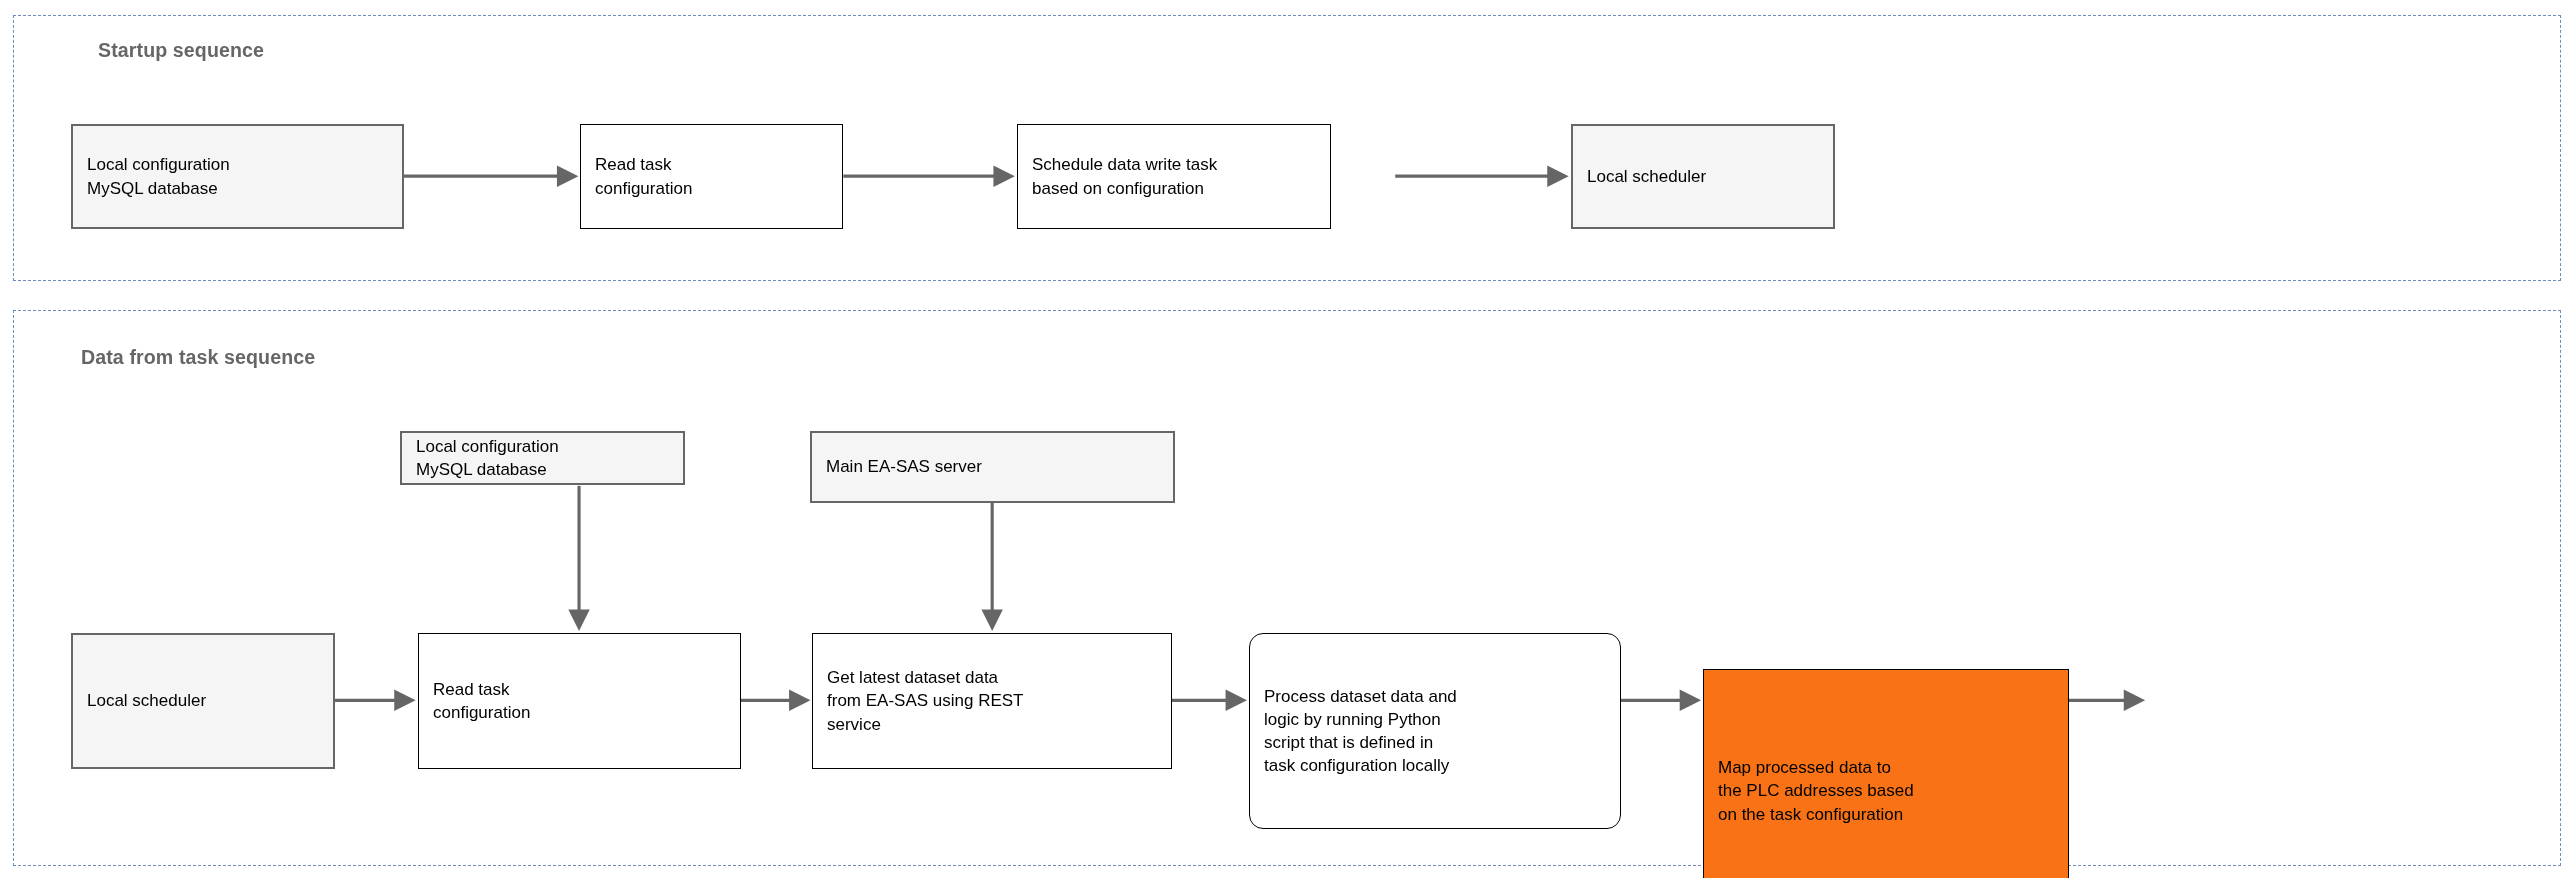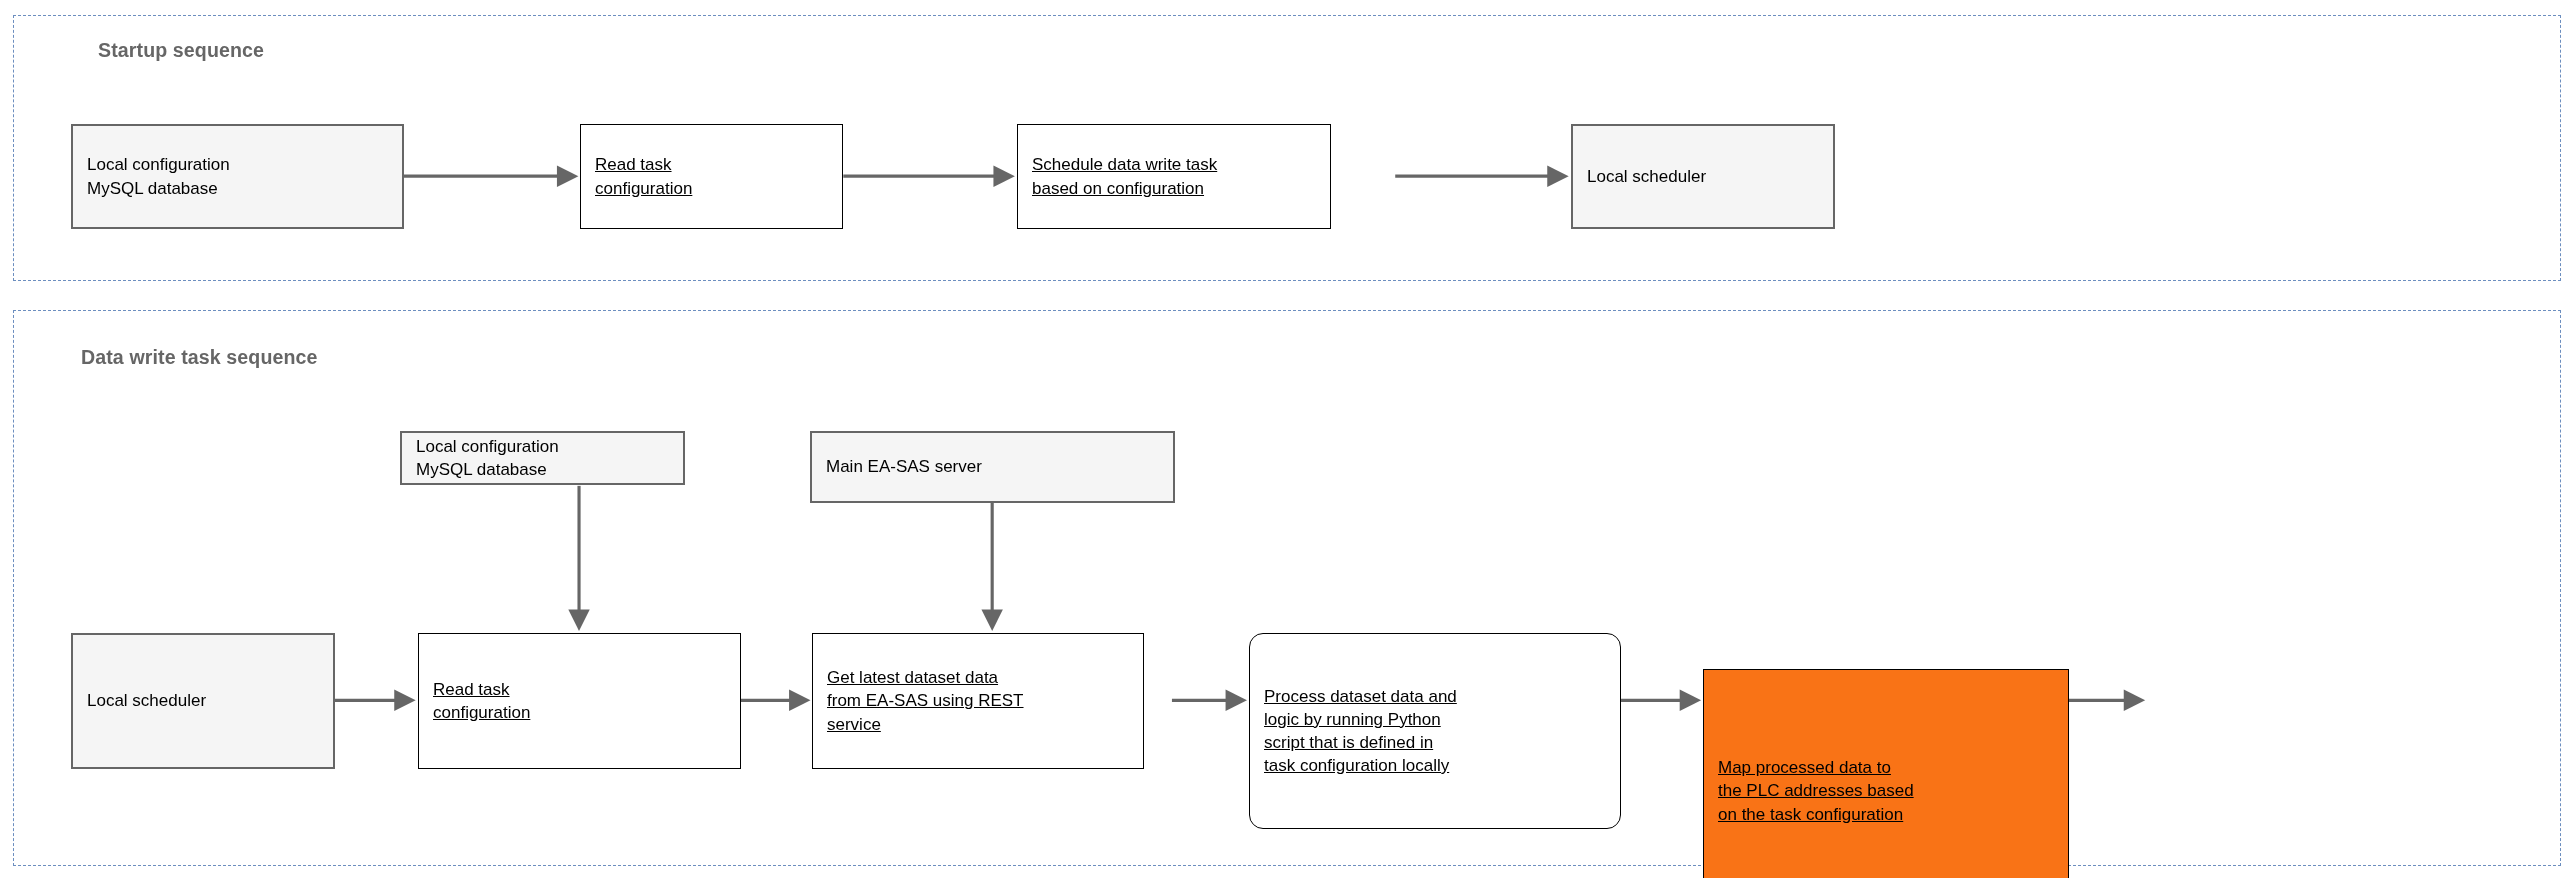--- a/index.html
+++ b/index.html
@@ -50,39 +50,38 @@
     text-align: left;
     white-space: pre-line;
   }
   .node.external {
     background: #f5f5f5;
     border: 2.5px solid #666666;
   }
   .node.process {
     background: #ffffff;
     border: 1.9px solid #000000;
-    text-decoration: underline;
   }
   svg.edges {
     position: absolute;
     left: 0; top: 0;
     width: 2576px;
     height: 879px;
     pointer-events: none;
     overflow: visible;
   }
 </style>
 </head>
 <body>
 
 <div id="canvas">
     <div class="swimlane" style="left: 12.6px; top: 15px; width: 2548px; height: 266px; border-color: rgb(108, 142, 191);"></div>
     <div class="lane-title" style="left: 98px; top: 39px; color: rgb(102, 102, 102);">Startup sequence</div>
     <div class="swimlane" style="left: 12.6px; top: 310px; width: 2548px; height: 556px; border-color: rgb(108, 142, 191);"></div>
-    <div class="lane-title" style="left: 81px; top: 346px; color: rgb(102, 102, 102);">Data write task sequence</div>
+    <div class="lane-title" style="left: 81px; top: 346px; color: rgb(102, 102, 102);">Data from task sequence</div>
     <svg class="edges" viewBox="0 0 4084 1393" width="2576" height="879">
       <g>
         <line x1="640" y1="279" x2="885" y2="279" stroke="#666666" stroke-width="5"></line>
         <polygon points="917,279 883,262 883,296" fill="#666666"></polygon>
       </g>
       <g>
         <line x1="1337" y1="279" x2="1577" y2="279" stroke="#666666" stroke-width="5"></line>
         <polygon points="1609,279 1575,262 1575,296" fill="#666666"></polygon>
       </g>
       <g>
@@ -140,21 +139,21 @@
     <div class="node external" style="left: 810px; top: 431px; width: 365px; height: 72px; background: rgb(245, 245, 245); border-color: rgb(102, 102, 102);">
       <span class="node-label" style="color: rgb(0, 0, 0);">Main EA-SAS server</span>
     </div>
     <div class="node external" style="left: 71px; top: 633px; width: 264px; height: 136px; background: rgb(245, 245, 245); border-color: rgb(102, 102, 102);">
       <span class="node-label" style="color: rgb(0, 0, 0);">Local scheduler</span>
     </div>
     <div class="node process" style="left: 418px; top: 633px; width: 323px; height: 136px; background: rgb(255, 255, 255); border-color: rgb(0, 0, 0);">
       <span class="node-label" style="color: rgb(0, 0, 0);">Read task
 configuration</span>
     </div>
-    <div class="node process" style="left: 812px; top: 633px; width: 332px; height: 136px; background: rgb(255, 255, 255); border-color: rgb(0, 0, 0);">
+    <div class="node process" style="left: 812px; top: 633px; width: 360px; height: 136px; background: rgb(255, 255, 255); border-color: rgb(0, 0, 0);">
       <span class="node-label" style="color: rgb(0, 0, 0);">Get latest dataset data
 from EA-SAS using REST
 service</span>
     </div>
     <div class="node process" style="left: 1249px; top: 633px; width: 372px; height: 196px; background: rgb(255, 255, 255); border-color: rgb(0, 0, 0); border-radius: 14px;">
       <span class="node-label" style="color: rgb(0, 0, 0);">Process dataset data and
 logic by running Python
 script that is defined in
 task configuration locally</span>
     </div>

